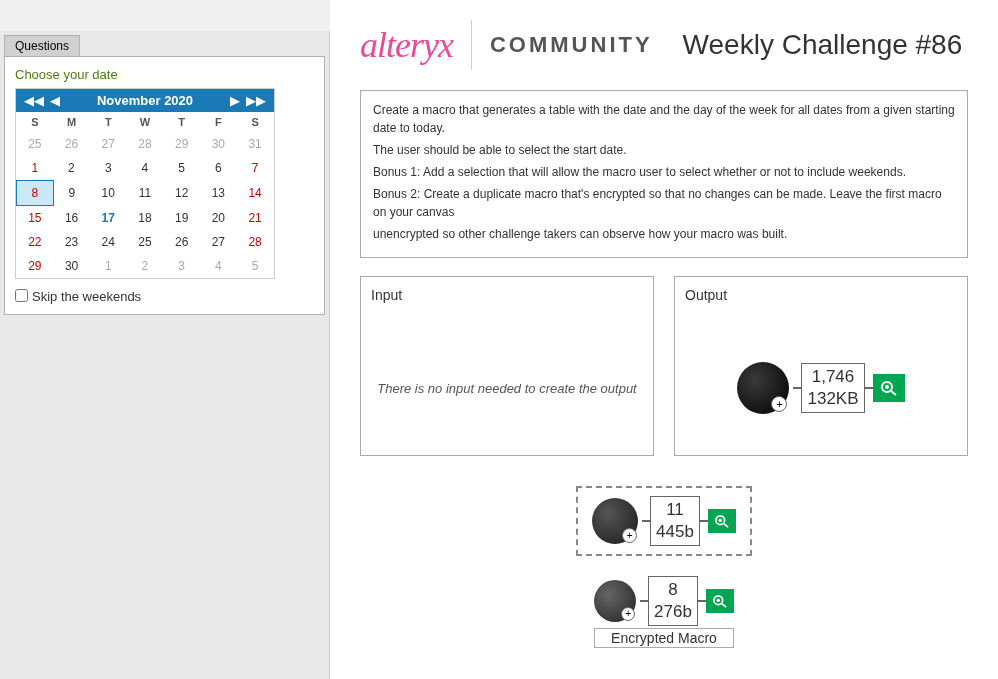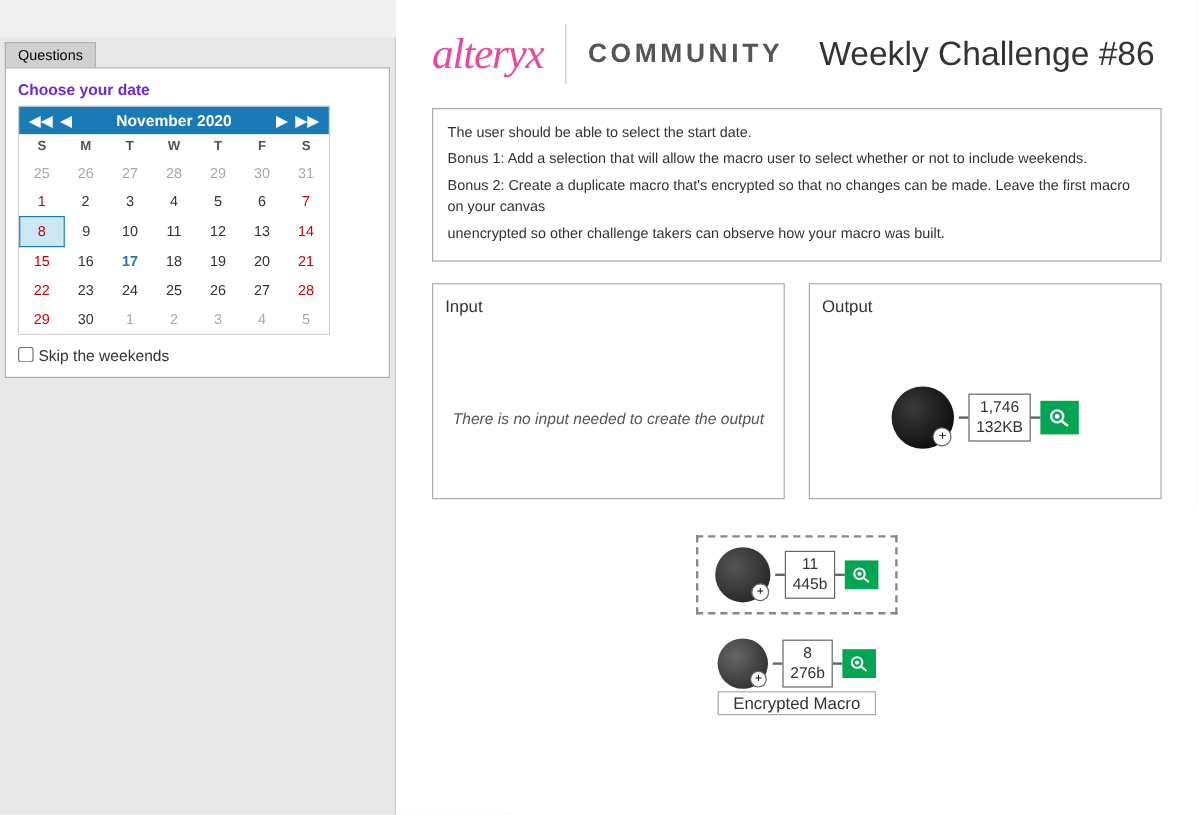--- a/index.html
+++ b/index.html
@@ -34,23 +34,23 @@
 
     .questions-content {
       background: white;
       border: 1px solid #b0b0b0;
       margin: 0 4px;
       padding: 10px;
     }
 
     .choose-date-label {
       font-size: 13px;
-      font-weight: bold;
+      font-weight: normal;
       margin-bottom: 6px;
-      color: #6d28d9;
+      color: #4d7c0f;
     }
 
     
     .calendar {
       width: 260px;
       border: 1px solid #ccc;
       font-size: 12px;
     }
 
     .cal-header {
@@ -261,21 +261,21 @@
 
     .node-line {
       width: 8px;
       height: 2px;
       background: #666;
     }
 
     .node-data-box {
       border: 1px solid #666;
       padding: 2px 5px;
-      font-size: 13px;
+      font-size: 17px;
       color: #333;
       text-align: center;
       line-height: 1.3;
       min-width: 42px;
     }
 
     .node-data-box span {
       display: block;
     }
 
@@ -485,20 +485,21 @@
 <div class="right-panel">
 
   <div class="site-header">
     <span class="alteryx-logo">alteryx</span>
     <div class="divider-line"></div>
     <span class="community-label">COMMUNITY</span>
     <span class="challenge-title">Weekly Challenge #86</span>
   </div>
 
   <div class="description-box">
+    <p>Create a macro that generates a table with the date and the day of the week for all dates from a given starting date to today.</p>
     <p>The user should be able to select the start date.</p>
     <p>Bonus 1: Add a selection that will allow the macro user to select whether or not to include weekends.</p>
     <p>Bonus 2: Create a duplicate macro that's encrypted so that no changes can be made. Leave the first macro on your canvas</p>
     <p>unencrypted so other challenge takers can observe how your macro was built.</p>
   </div>
 
   <div class="io-row">
     <div class="io-box">
       <div class="io-box-title">Input</div>
       <div class="io-box-content">

